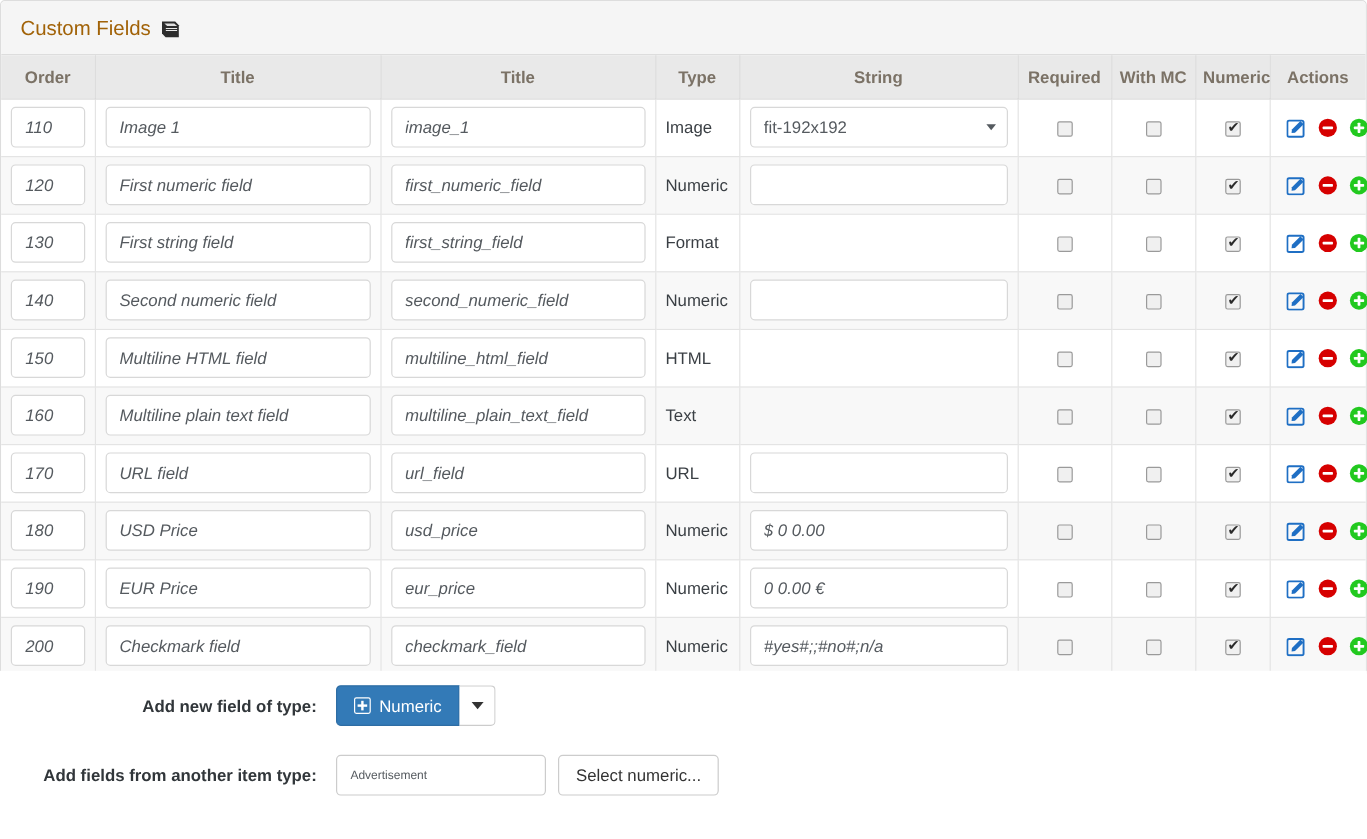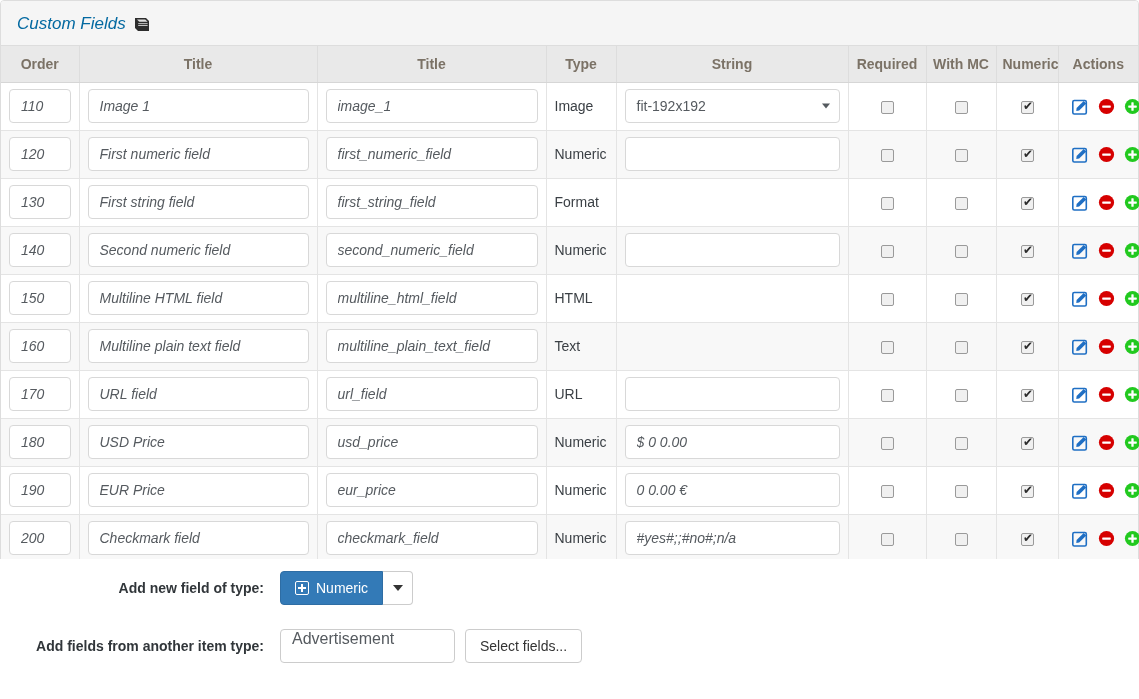--- a/index.html
+++ b/index.html
@@ -27,26 +27,25 @@
     background: #f5f5f5;
     border-bottom: 1px solid #dddddd;
     border-top-left-radius: 3px;
     border-top-right-radius: 3px;
     padding: 0 16px;
     display: flex;
     align-items: center;
   }
   .panel-title {
     font-size: 17px;
-    color: #0369a1;
+    color: #a16207;
     display: flex;
     align-items: center;
     gap: 7px;
     line-height: 1;
-    font-style: italic;
   }
   .book-icon { display: inline-block; width: 17px; height: 15px; position: relative; top: 1px; }
 
   
   table.fields {
     width: 100%;
     border-collapse: collapse;
     table-layout: fixed;
   }
   table.fields th {
@@ -237,23 +236,23 @@
   .plus-box::after  { left: 5px; top: 2px; width: 2px; height: 8px; }
 
   .sel-footer {
     position: relative;
     width: 175px;
     height: 34px;
     border: 1px solid #cccccc;
     border-radius: 4px;
     background: #ffffff;
     display: flex;
-    align-items: flex-start;
+    align-items: center;
     padding: 0 26px 0 11px;
-    font-size: 16px;
+    font-size: 10px;
     color: #555a5f;
     cursor: pointer;
   }
   .btn-default {
     height: 34px;
     border: 1px solid #cccccc;
     border-radius: 4px;
     background: #ffffff;
     color: #333333;
     font-size: 14px;
@@ -662,16 +661,16 @@
       </div>
     </div>
   </div>
 
   <div class="frow">
     <div class="flabel flabel-2">Add fields from another item type:</div>
     <div class="sel-footer">
       <span>Advertisement</span>
       <span class="caret-d"></span>
     </div>
-    <button class="btn-default">Select fields...</button>
+    <button class="btn-default">Select numeric...</button>
   </div>
 
 </div>
 
 </body></html>

